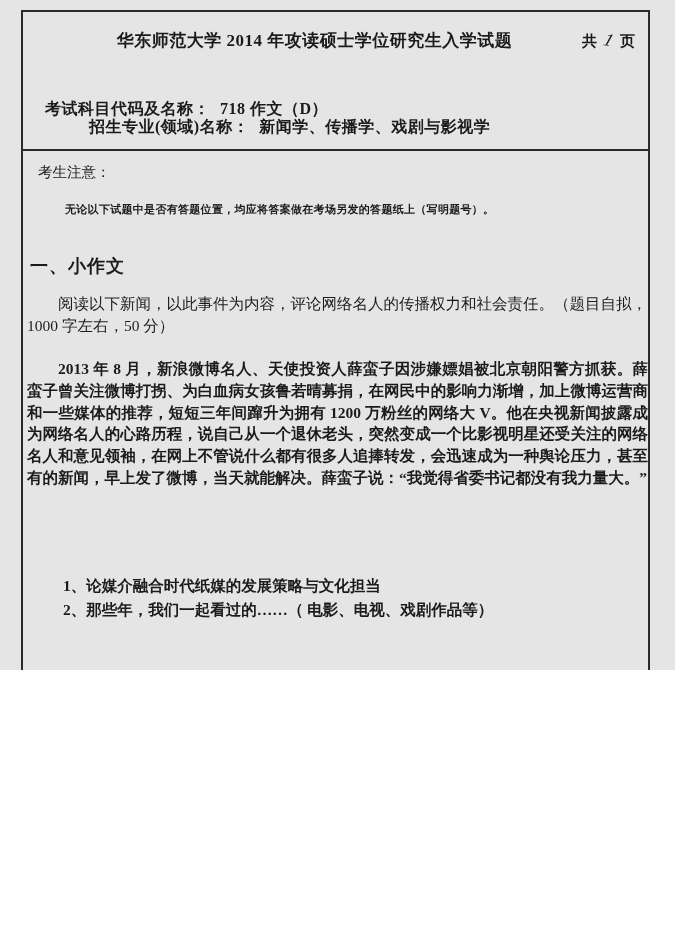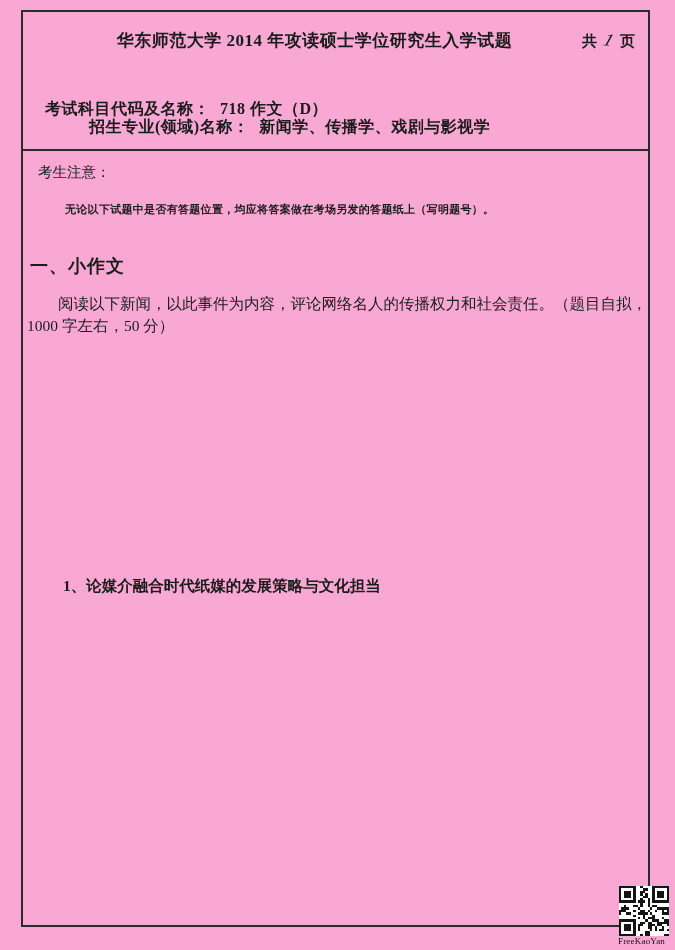--- a/index.html
+++ b/index.html
@@ -4,22 +4,22 @@
 <style>
   * { margin: 0; padding: 0; box-sizing: border-box; }
   html, body { background: #ffffff; }
   body {
     font-family: "Liberation Serif", "DejaVu Serif", serif;
     color: #1b1b1b;
   }
   .page {
     position: relative;
     width: 675px;
-    height: 950px;
-    background: #f9a8d4;
+    height: 670px;
+    background: #e5e5e5;
     overflow: hidden;
   }
   .sheet {
     position: absolute;
     left: 21px;
     top: 10px;
     width: 629px;
     height: 917px;
     border: 2px solid #2b2b2b;
   }
@@ -168,23 +168,25 @@
 
     <div class="hdr-row major"><span>招生专业(领域)名称：</span><span class="val">新闻学、传播学、戏剧与影视学</span></div>
 
     <div class="divider"></div>
 
     <div class="notice-heading">考生注意：</div>
     <div class="notice-text">无论以下试题中是否有答题位置，均应将答案做在考场另发的答题纸上（写明题号）。</div>
 
     <div class="s1-heading">一、小作文</div>
     <div class="s1-instruction">阅读以下新闻，以此事件为内容，评论网络名人的传播权力和社会责任。（题目自拟，1000 字左右，50 分）</div>
+    <div class="s1-news">2013 年 8 月，新浪微博名人、天使投资人薛蛮子因涉嫌嫖娼被北京朝阳警方抓获。薛蛮子曾关注微博打拐、为白血病女孩鲁若晴募捐，在网民中的影响力渐增，加上微博运营商和一些媒体的推荐，短短三年间蹿升为拥有 1200 万粉丝的网络大 V。他在央视新闻披露成为网络名人的心路历程，说自己从一个退休老头，突然变成一个比影视明星还受关注的网络名人和意见领袖，在网上不管说什么都有很多人追捧转发，会迅速成为一种舆论压力，甚至有的新闻，早上发了微博，当天就能解决。薛蛮子说：“我觉得省委书记都没有我力量大。”</div>
 
     <div class="s2-options">
       <div>1、论媒介融合时代纸媒的发展策略与文化担当</div>
+      <div>2、那些年，我们一起看过的……（ 电影、电视、戏剧作品等）</div>
     </div>
 
   </div>
 
   <div class="qr-wrap">
     <svg id="qr-svg" viewBox="0 0 21 21" xmlns="http://www.w3.org/2000/svg">
         <rect x="0" y="0" width="21" height="21" fill="#ffffff"></rect>
         <rect x="0" y="0" width="1" height="1" fill="#141414"></rect>
         <rect x="1" y="0" width="1" height="1" fill="#141414"></rect>
         <rect x="2" y="0" width="1" height="1" fill="#141414"></rect>

